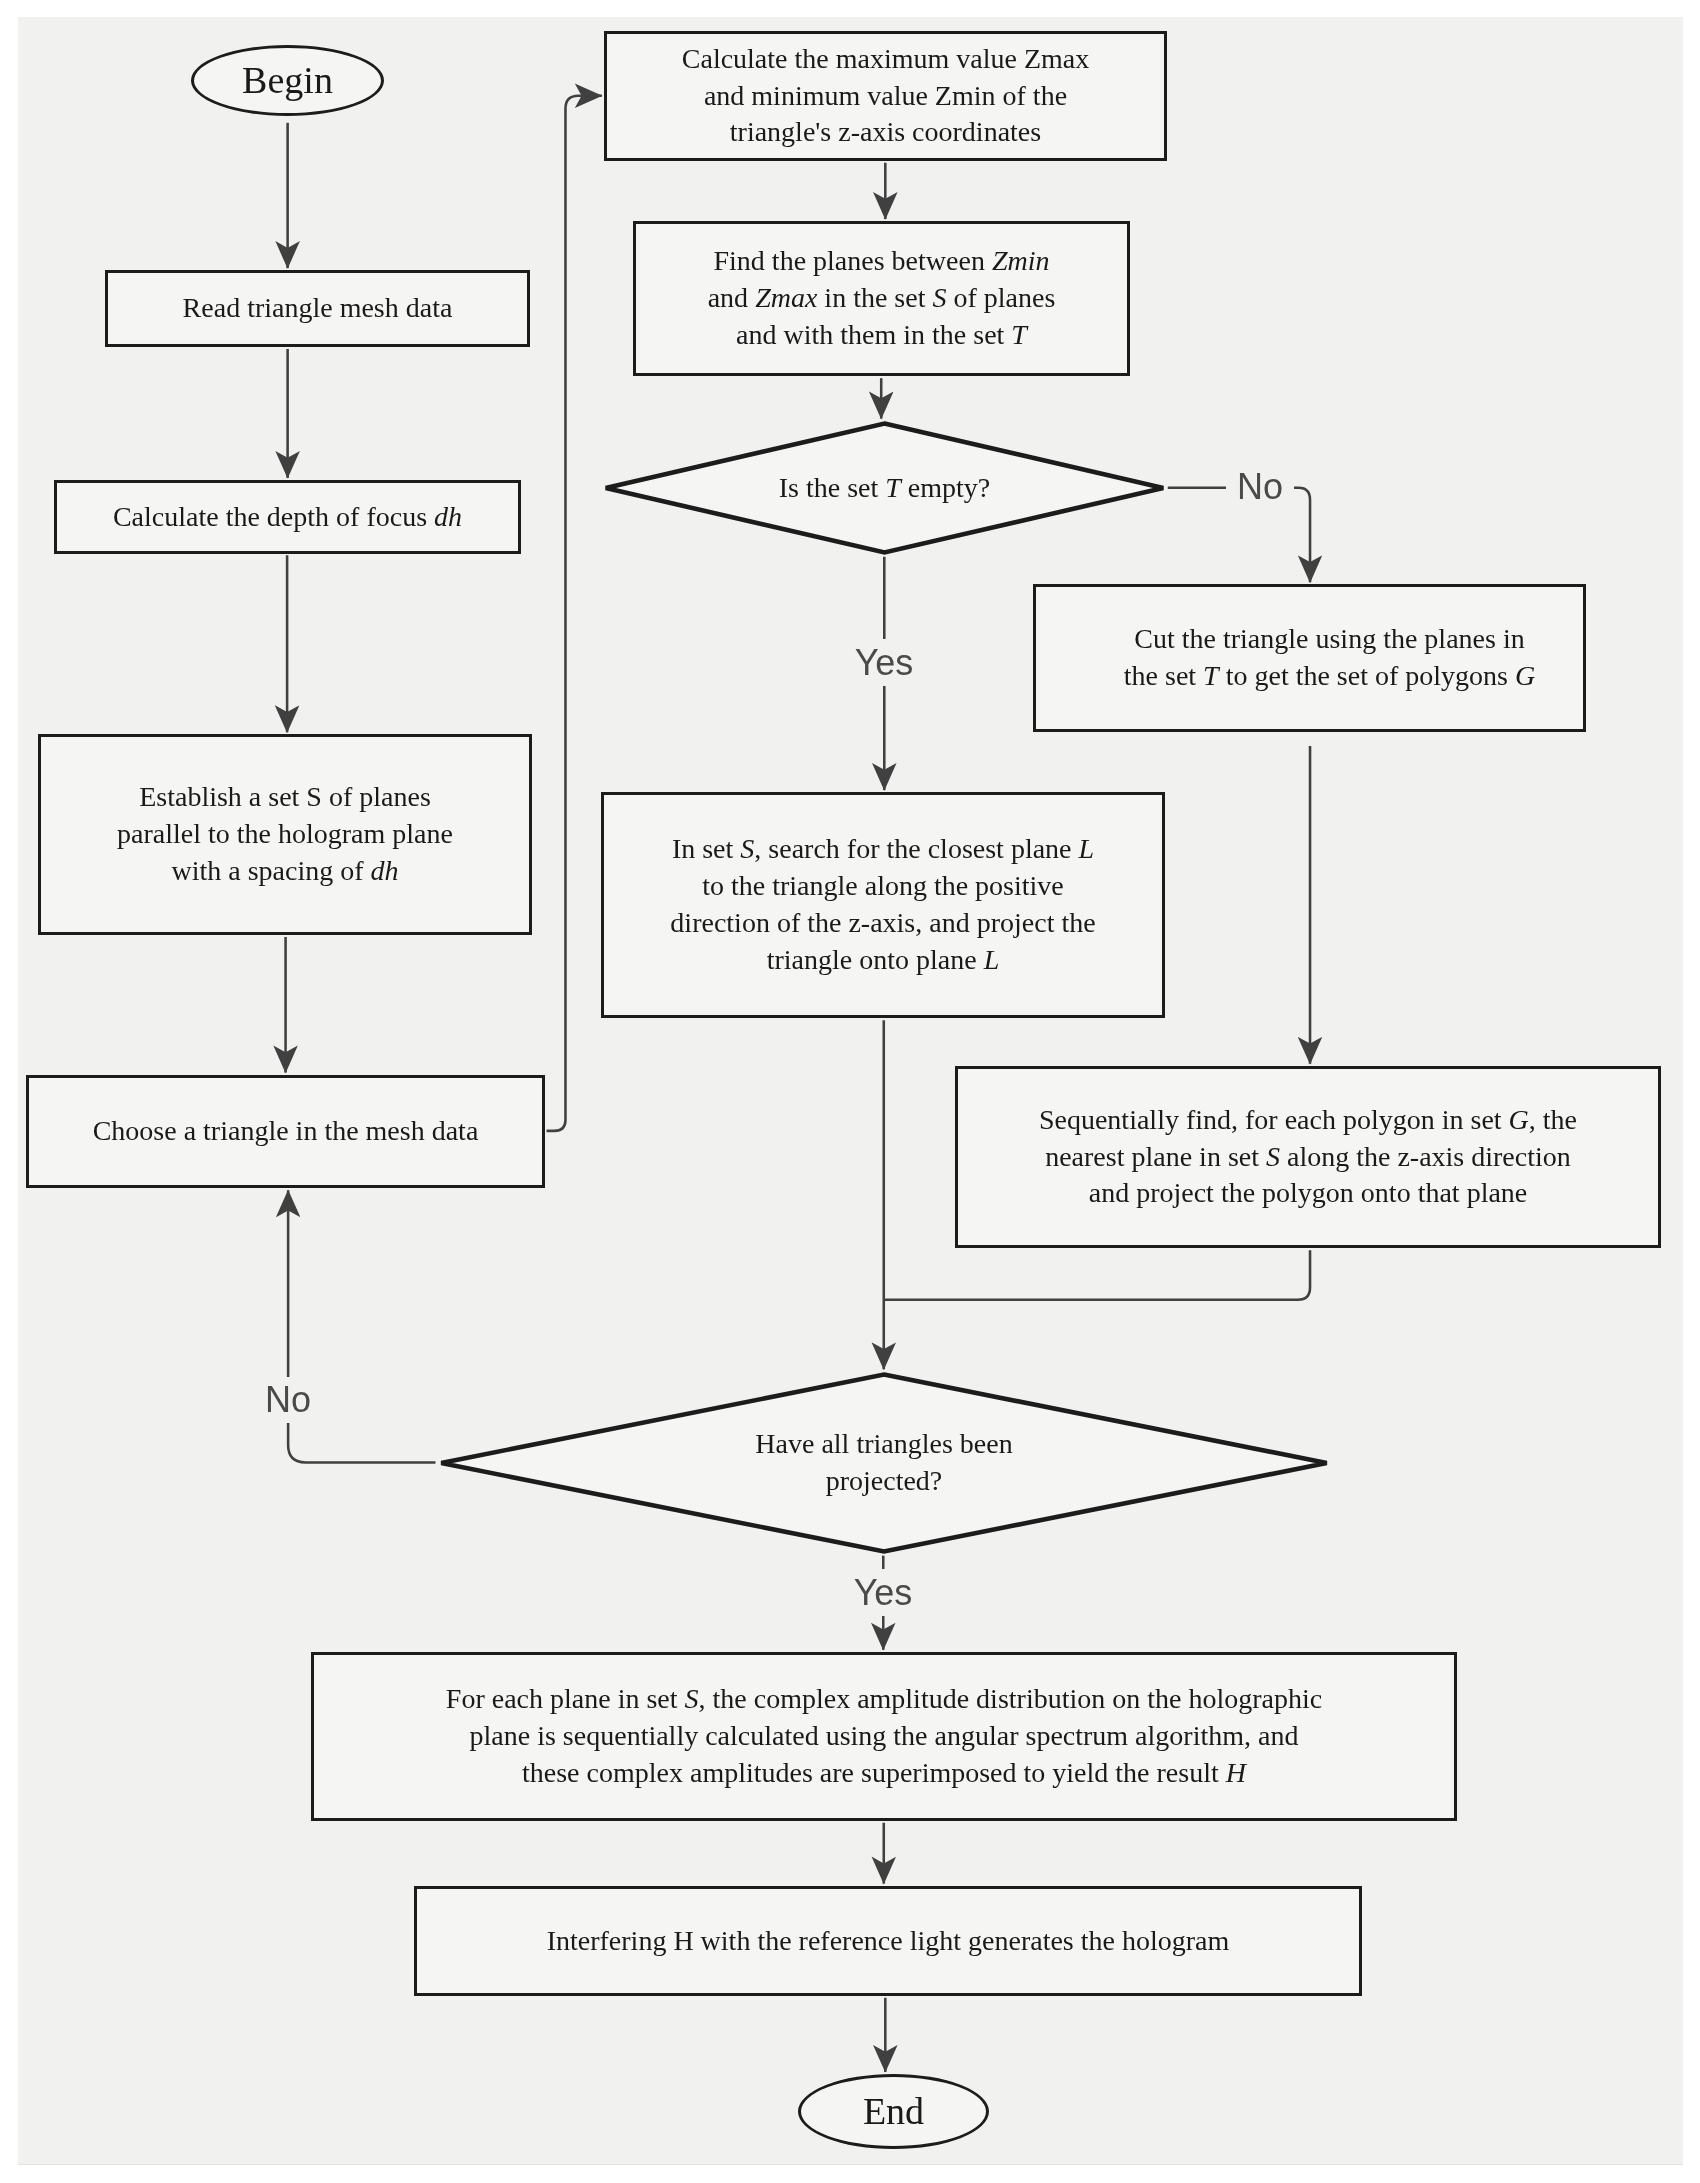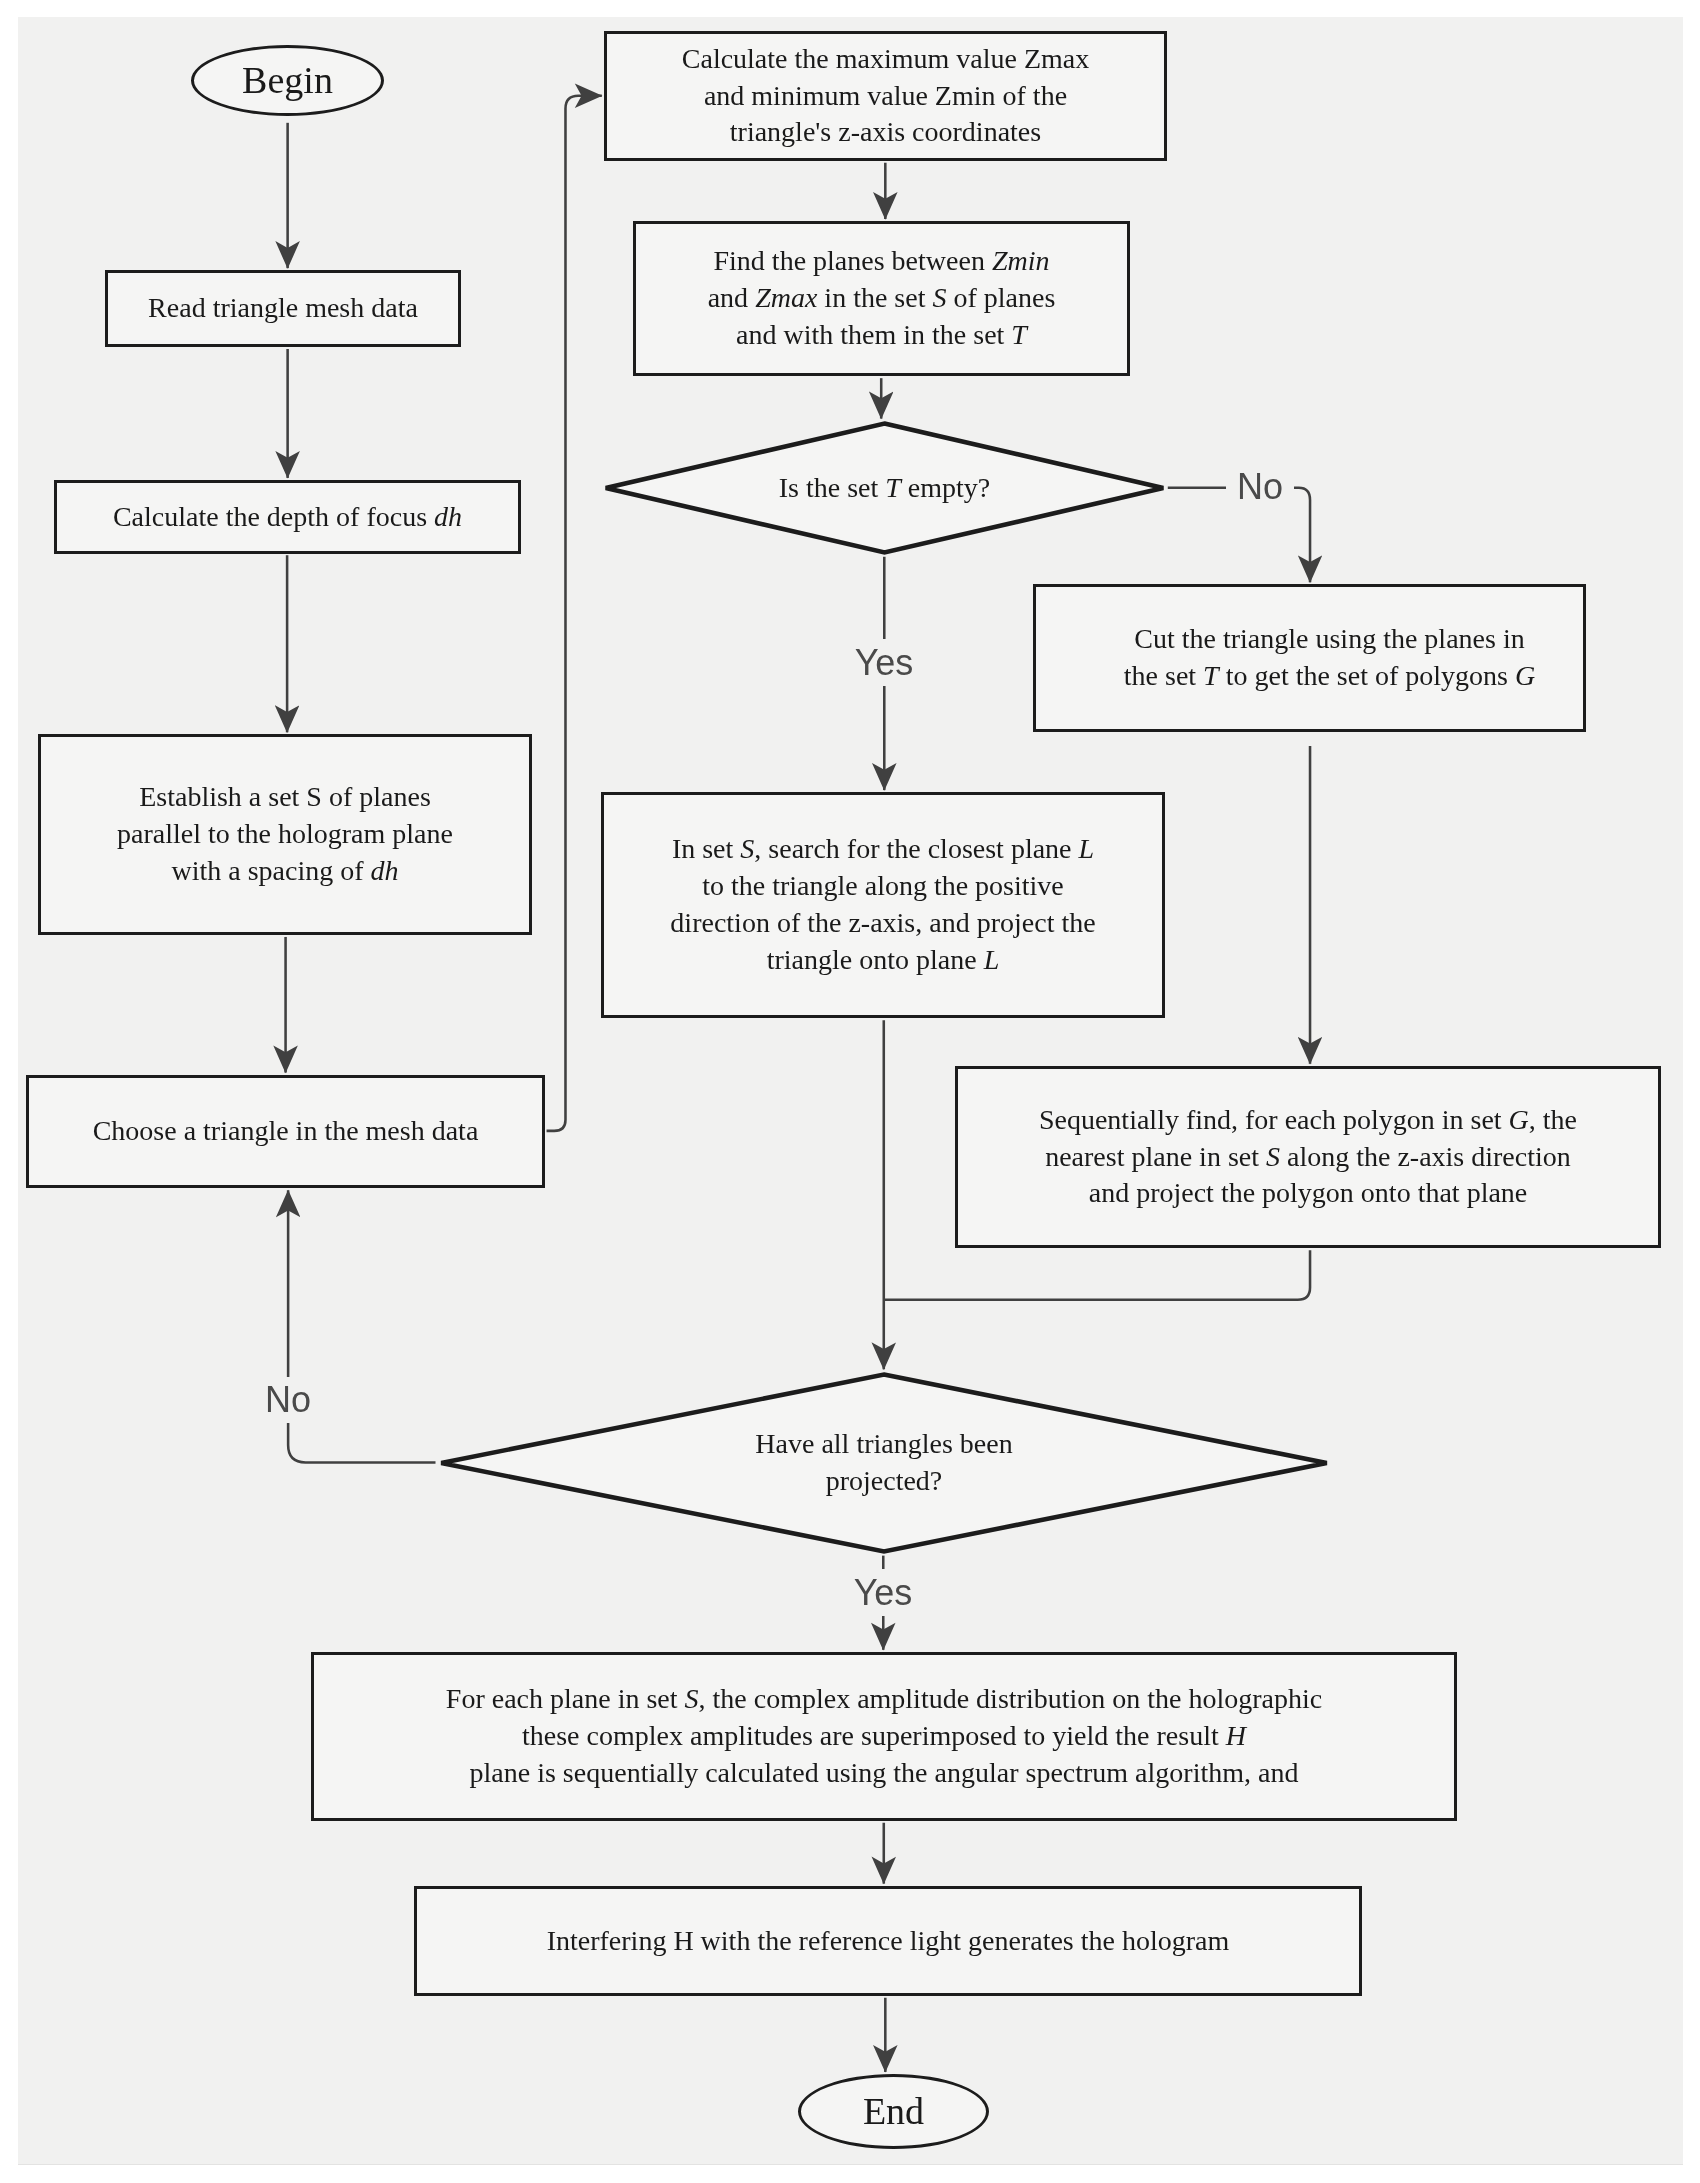--- a/index.html
+++ b/index.html
@@ -62,21 +62,21 @@
       <path d="M1730,3904 L1730,4049" marker-end="url(#ah)"></path>
     </g>
   </svg>
 
   <div class="node ellipse" style="left:191px;top:45px;width:193px;height:71px;">
     <div class="txt">
         <div><span>Begin</span></div>
       </div>
   </div>
 
-  <div class="node rect" style="left:105px;top:270px;width:356px;height:77px;">
+  <div class="node rect" style="left:105px;top:270px;width:425px;height:77px;">
     <div class="txt">
         <div><span>Read triangle mesh data</span></div>
       </div>
   </div>
 
   <div class="node rect" style="left:54px;top:480px;width:467px;height:74px;">
     <div class="txt">
         <div><span>Calculate the depth of focus </span><span class="it">dh</span></div>
       </div>
   </div>
@@ -150,22 +150,22 @@
     </svg>
     <div class="txt">
         <div><span>Have all triangles been</span></div>
         <div><span>projected?</span></div>
       </div>
   </div>
 
   <div class="node rect" style="left:311px;top:1652px;width:1146px;height:169px;">
     <div class="txt">
         <div><span>For each plane in set </span><span class="it">S</span><span>, the complex amplitude distribution on the holographic</span></div>
+        <div><span>plane is sequentially calculated using the angular spectrum algorithm, and</span></div>
         <div><span>these complex amplitudes are superimposed to yield the result </span><span class="it">H</span></div>
-        <div><span>plane is sequentially calculated using the angular spectrum algorithm, and</span></div>
       </div>
   </div>
 
   <div class="node rect" style="left:414px;top:1886px;width:948px;height:110px;">
     <div class="txt">
         <div><span>Interfering H with the reference light generates the hologram</span></div>
       </div>
   </div>
 
   <div class="node ellipse" style="left:798px;top:2074px;width:191px;height:75px;">

